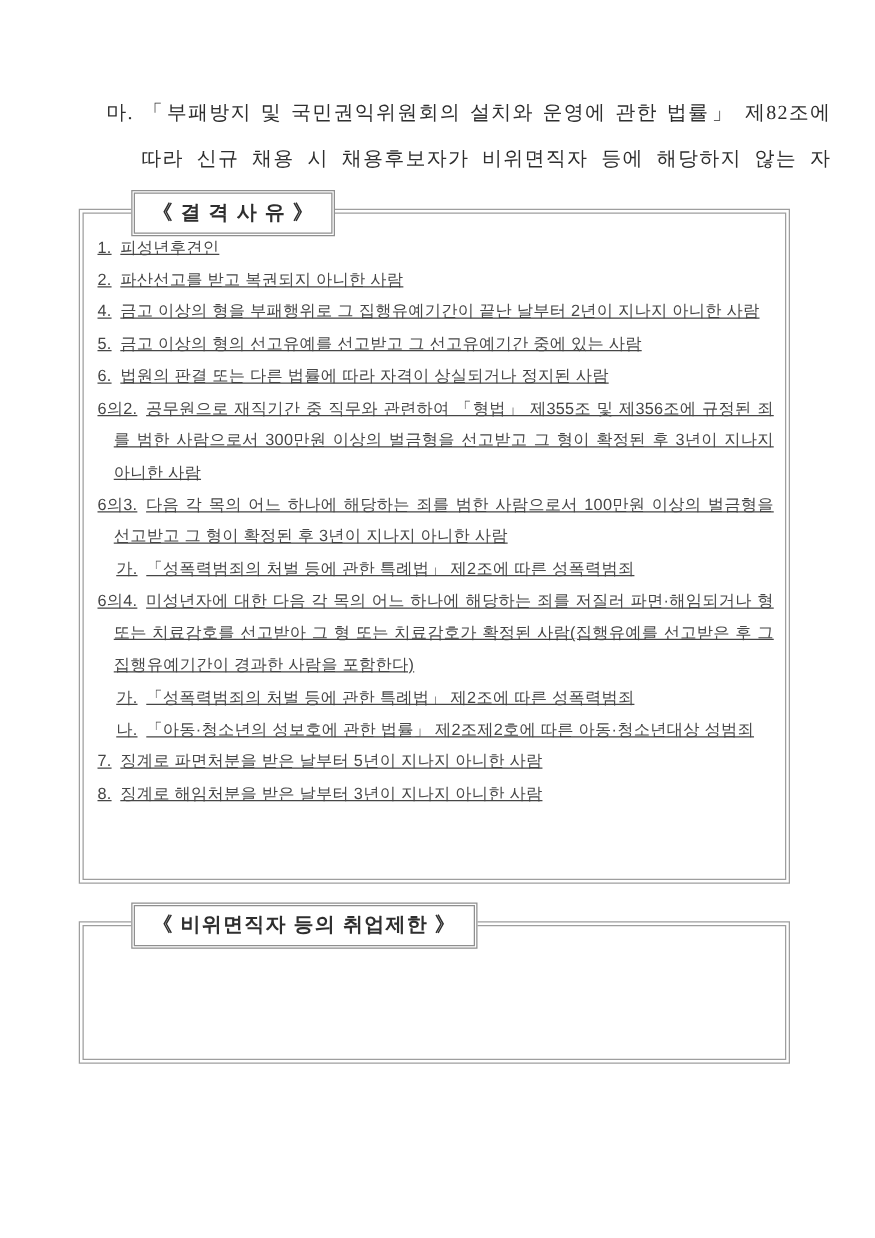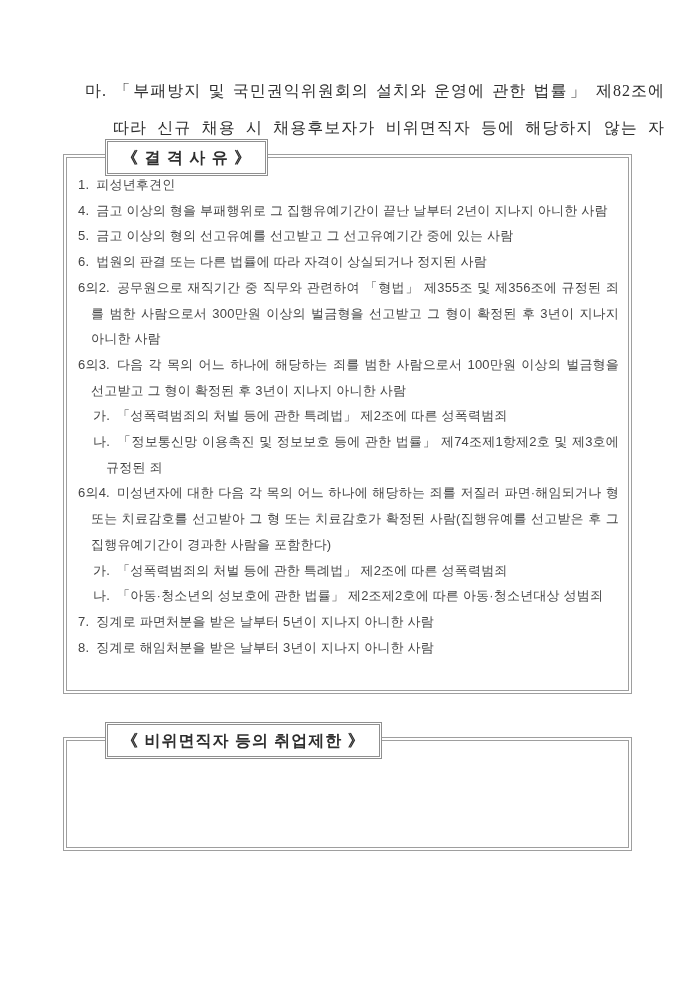--- a/index.html
+++ b/index.html
@@ -29,21 +29,21 @@
 
   
   .section {
     position: absolute;
     left: 63px;
     width: 569px;
     box-sizing: border-box;
     border: 4px double #9e9e9e;
     background: #ffffff;
   }
-  .sec-0 { top: 154px; height: 540px; padding: 14px 9px 0 11px; }
+  .sec-0 { top: 167px; height: 540px; padding: 14px 9px 0 11px; }
   .sec-1 { top: 737px; height: 114px; padding: 26px 9px 16px 11px; }
 
   .sec-title {
     position: absolute;
     top: -19px;
     left: 38px;
     background: #ffffff;
     border: 3px double #8f8f8f;
     padding: 7px 14px 6px 14px;
     font-size: 16px;
@@ -57,45 +57,46 @@
   .items {
     font-size: 13px;
     line-height: 25.7px;
     color: #464646;
     letter-spacing: 0.2px;
   }
   .item {
     text-align: justify;
     padding-left: 13px;
     text-indent: -13px;
+    text-decoration: underline;
   }
   .item.sub { padding-left: 28px; }
   .item .num { margin-right: 7px; }
 </style>
 </head>
 <body>
 
 <div class="page">
 
   <div class="intro">
     <div class="l1">마. 「부패방지 및 국민권익위원회의 설치와 운영에 관한 법률」 제82조에</div>
     <div class="l2">따라 신규 채용 시 채용후보자가 비위면직자 등에 해당하지 않는 자</div>
   </div>
 
   <div class="section sec-0">
     <div class="sec-title">《 결 격 사 유 》</div>
     <div class="items">
         <div class="item"><span class="num">1.</span><span>피성년후견인</span></div>
+        <div class="item"><span class="num">2.</span><span>파산선고를 받고 복권되지 아니한 사람</span></div>
         <div class="item"><span class="num">4.</span><span>금고 이상의 형을 부패행위로 그 집행유예기간이 끝난 날부터 2년이 지나지 아니한 사람</span></div>
         <div class="item"><span class="num">5.</span><span>금고 이상의 형의 선고유예를 선고받고 그 선고유예기간 중에 있는 사람</span></div>
         <div class="item"><span class="num">6.</span><span>법원의 판결 또는 다른 법률에 따라 자격이 상실되거나 정지된 사람</span></div>
         <div class="item"><span class="num">6의2.</span><span>공무원으로 재직기간 중 직무와 관련하여 「형법」 제355조 및 제356조에 규정된 죄를 범한 사람으로서 300만원 이상의 벌금형을 선고받고 그 형이 확정된 후 3년이 지나지 아니한 사람</span></div>
         <div class="item"><span class="num">6의3.</span><span>다음 각 목의 어느 하나에 해당하는 죄를 범한 사람으로서 100만원 이상의 벌금형을 선고받고 그 형이 확정된 후 3년이 지나지 아니한 사람</span></div>
         <div class="item sub"><span class="num">가.</span><span>「성폭력범죄의 처벌 등에 관한 특례법」 제2조에 따른 성폭력범죄</span></div>
-        <div class="item sub"><span class="num">나.</span><span>「정보통신망 이용촉진 및 정보보호 등에 관한 법률」 제74조제1항제2호 및 제3호에 규정된 죄</span></div>
         <div class="item"><span class="num">6의4.</span><span>미성년자에 대한 다음 각 목의 어느 하나에 해당하는 죄를 저질러 파면·해임되거나 형 또는 치료감호를 선고받아 그 형 또는 치료감호가 확정된 사람(집행유예를 선고받은 후 그 집행유예기간이 경과한 사람을 포함한다)</span></div>
         <div class="item sub"><span class="num">가.</span><span>「성폭력범죄의 처벌 등에 관한 특례법」 제2조에 따른 성폭력범죄</span></div>
         <div class="item sub"><span class="num">나.</span><span>「아동·청소년의 성보호에 관한 법률」 제2조제2호에 따른 아동·청소년대상 성범죄</span></div>
         <div class="item"><span class="num">7.</span><span>징계로 파면처분을 받은 날부터 5년이 지나지 아니한 사람</span></div>
         <div class="item"><span class="num">8.</span><span>징계로 해임처분을 받은 날부터 3년이 지나지 아니한 사람</span></div>
       </div>
   </div>
 
   <div class="section sec-1">
     <div class="sec-title">《 비위면직자 등의 취업제한 》</div>

